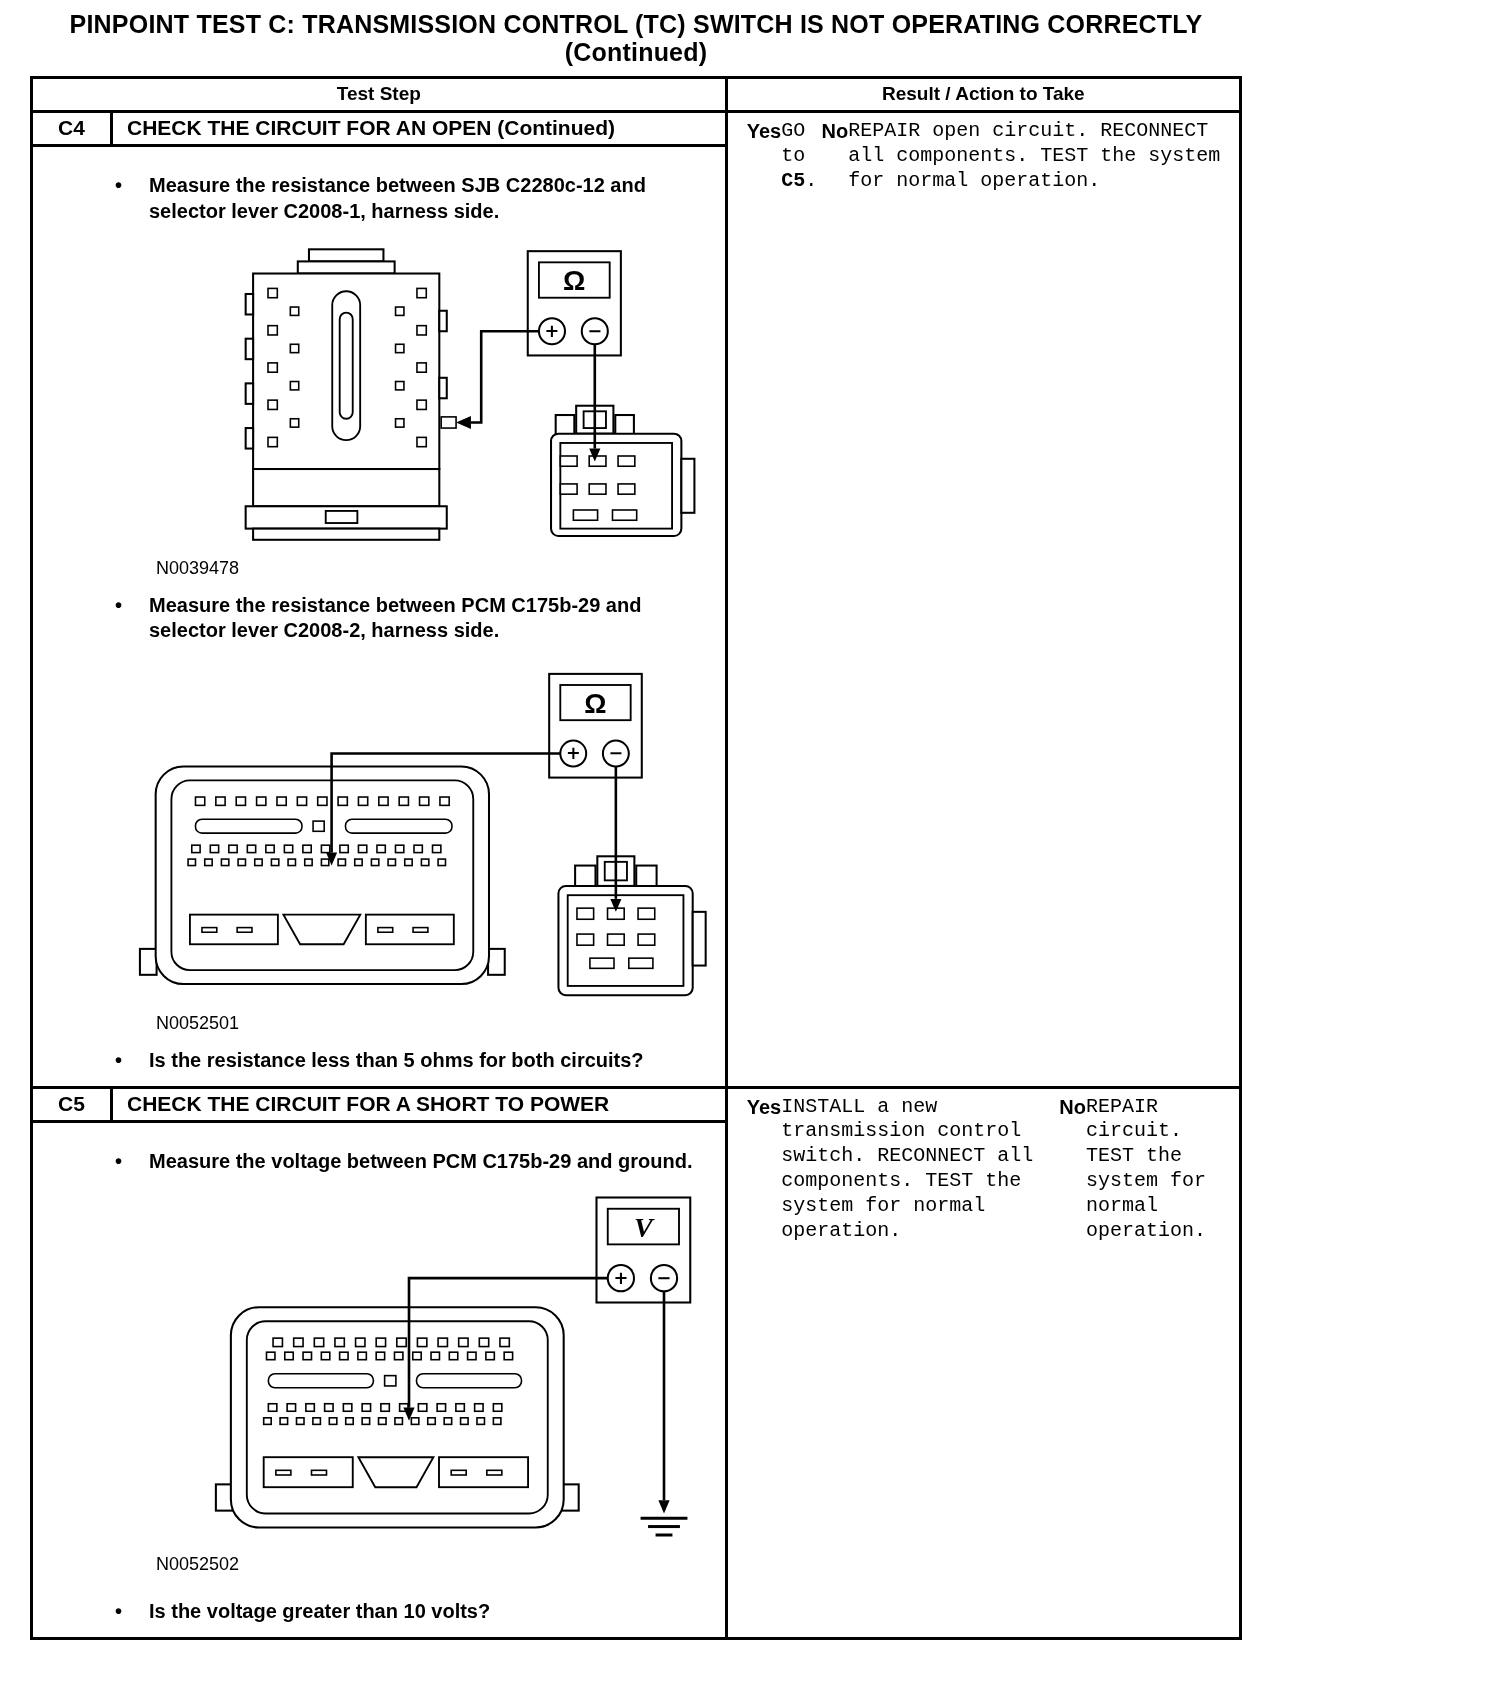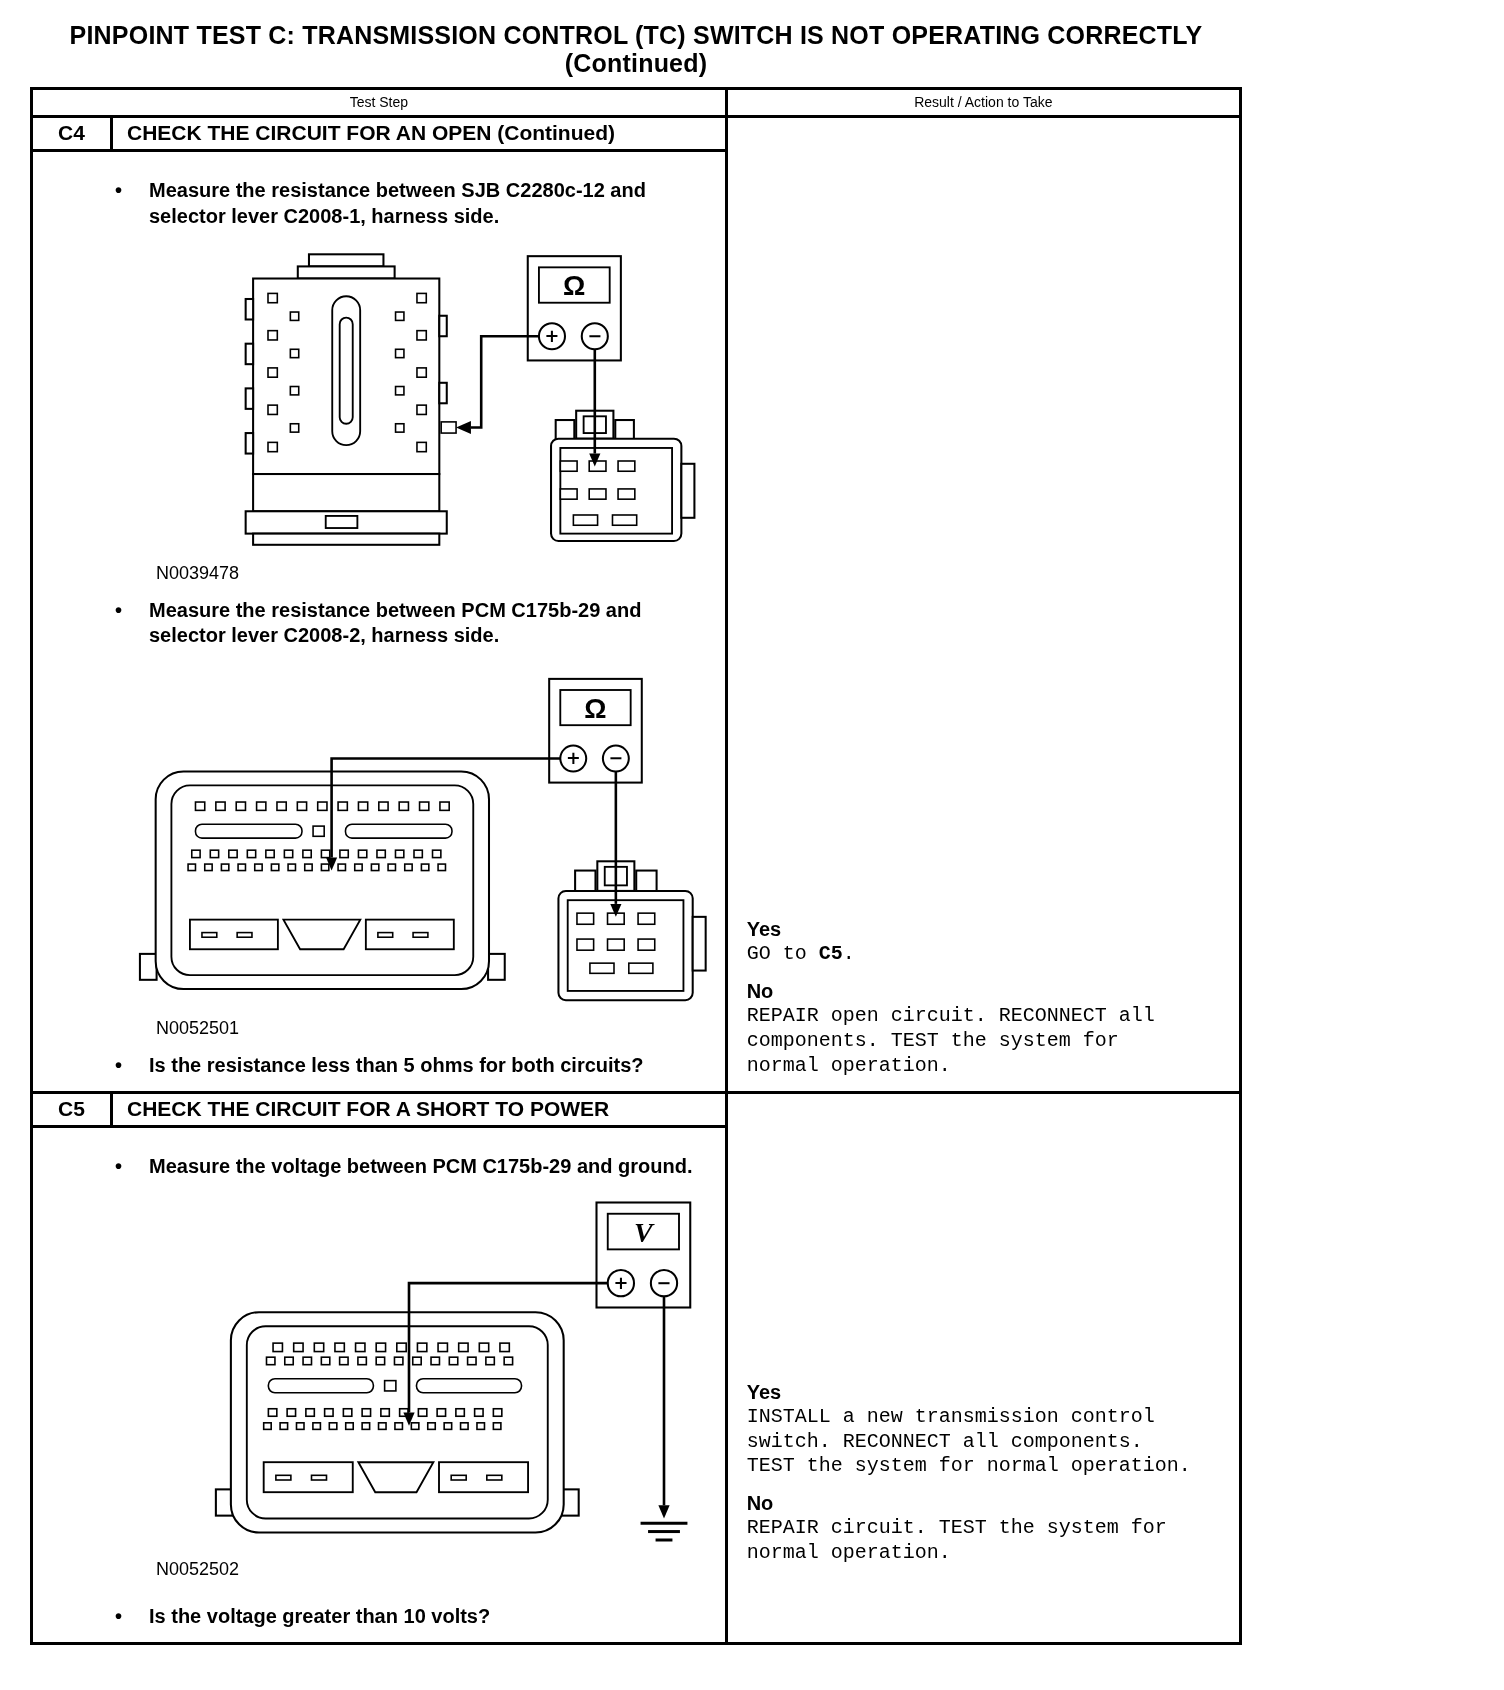--- a/index.html
+++ b/index.html
@@ -5,43 +5,43 @@
   * { box-sizing: border-box; }
   body {
     margin: 0;
     background: #ffffff;
     color: #000000;
     font-family: "Liberation Sans", sans-serif;
   }
   .page {
     width: 1268px;
     min-height: 1690px;
-    padding: 21px 26px 14px 30px;
+    padding: 10px 26px 14px 30px;
     background: #ffffff;
   }
   .doc-title {
     text-align: center;
     font-weight: bold;
     font-size: 25px;
     line-height: 1.12;
     margin-bottom: 10px;
     letter-spacing: 0.2px;
   }
   .test-table { border: 3px solid #000; }
-  .thead { display: flex; border-bottom: 3px solid #000; font-weight: normal; font-size: 14px; }
+  .thead { display: flex; border-bottom: 3px solid #000; font-weight: bold; font-size: 19px; }
   .th { padding: 4px 0 5px 0; text-align: center; }
   .th-left { width: 57.6%; border-right: 3px solid #000; }
   .th-right { flex: 1; }
   .trow { display: flex; align-items: stretch; gap: 9px; }
   .trow + .trow { border-top: 3px solid #000; }
   .cell-left { width: 57.6%; border-right: 3px solid #000; }
   .cell-right {
     flex: 1;
     display: flex;
-    flex-direction: column;
+    flex-direction: row;
     justify-content: flex-end;
     padding: 6px 14px 10px 10px;
     font-size: 20px;
   }
   .cell-right.c5 { padding-bottom: 74px; }
   .step-head { display: flex; border-bottom: 3px solid #000; font-weight: bold; font-size: 21px; }
   .step-id { width: 80px; flex: none; border-right: 3px solid #000; text-align: center; padding: 3px 0 4px 0; }
   .step-title { padding: 3px 0 4px 14px; text-align: right; }
   .step-body { padding: 12px 8px 10px 10px; }
   .bullet-line { display: flex; margin: 14px 0 10px 72px; font-size: 20px; line-height: 1.28; font-weight: bold; }

